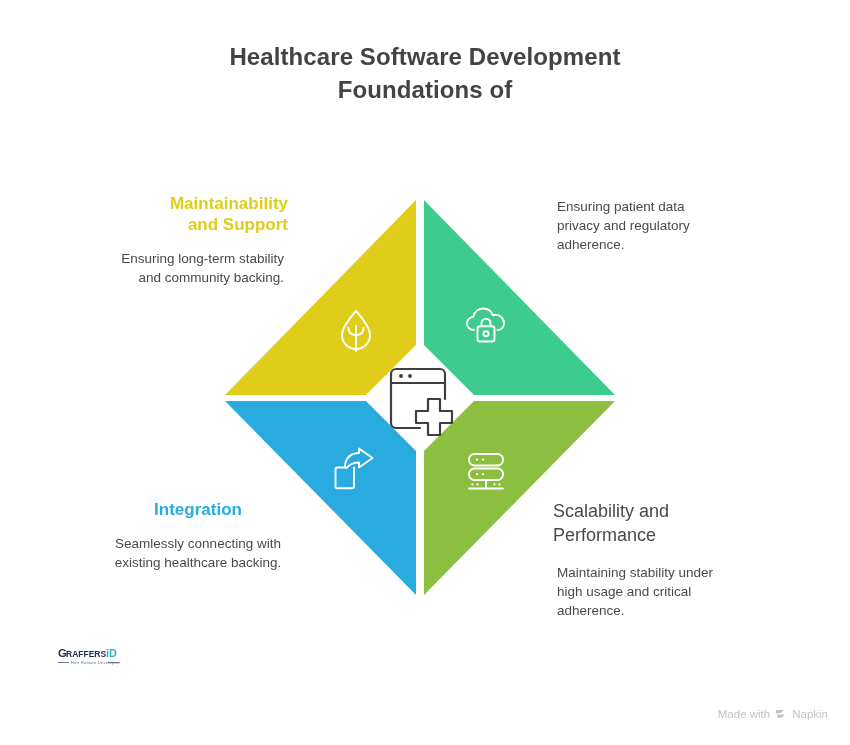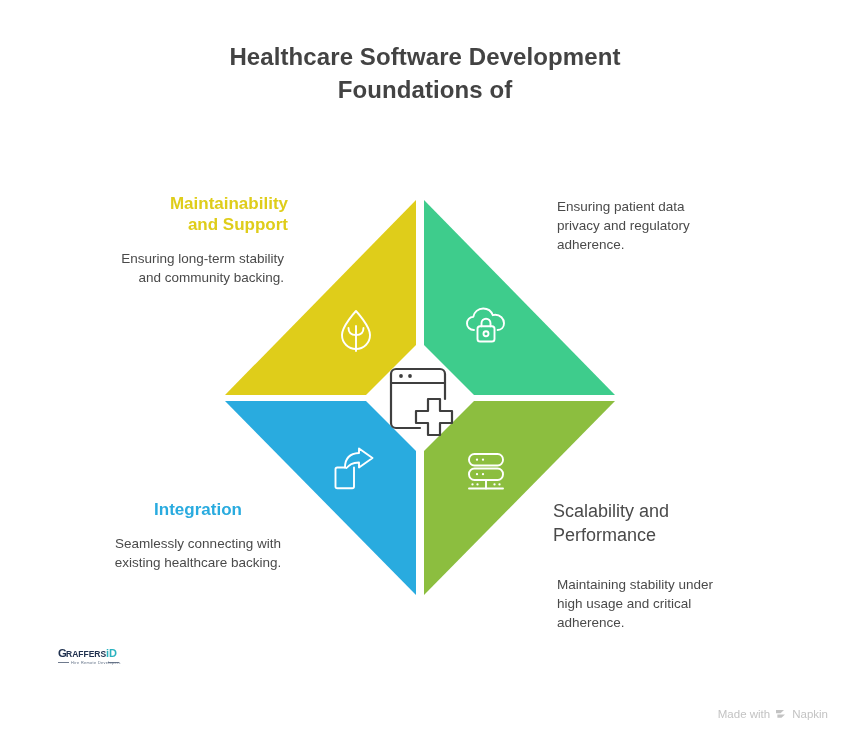--- a/index.html
+++ b/index.html
@@ -88,21 +88,21 @@
   .block-br { left: 553px; top: 499px; text-align: left; }
 
   .block-tl h3 { color: #DFCD1A; }
   .block-tr h3 { color: #3ECC8C; }
   .block-bl h3 { color: #29ABDF; }
   .block-br h3 {
     color: #4a4a4a;
     font-weight: normal;
     font-size: 18px;
     line-height: 24px;
-    margin-bottom: 28px;
+    margin-bottom: 16px;
   }
 
   
   .brand-logo {
     position: absolute;
     left: 58px;
     top: 644px;
     width: 80px;
     height: 26px;
   }

